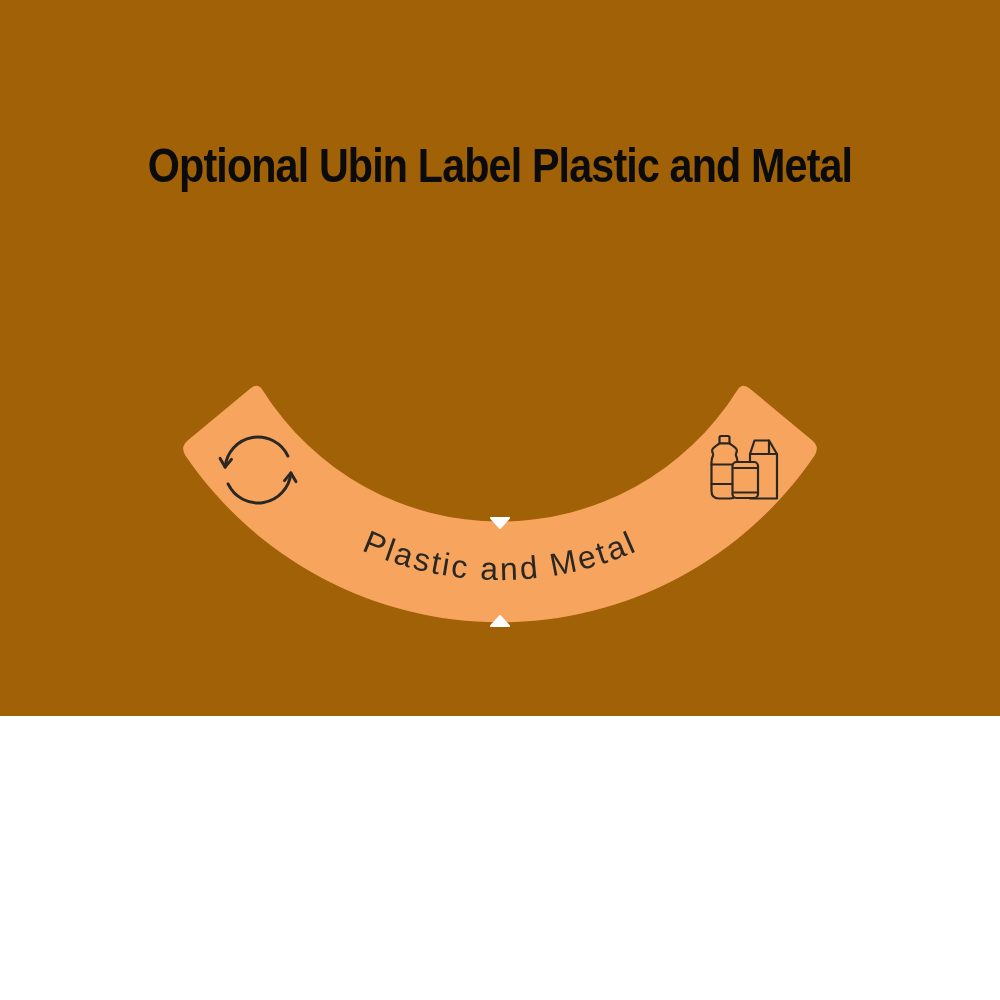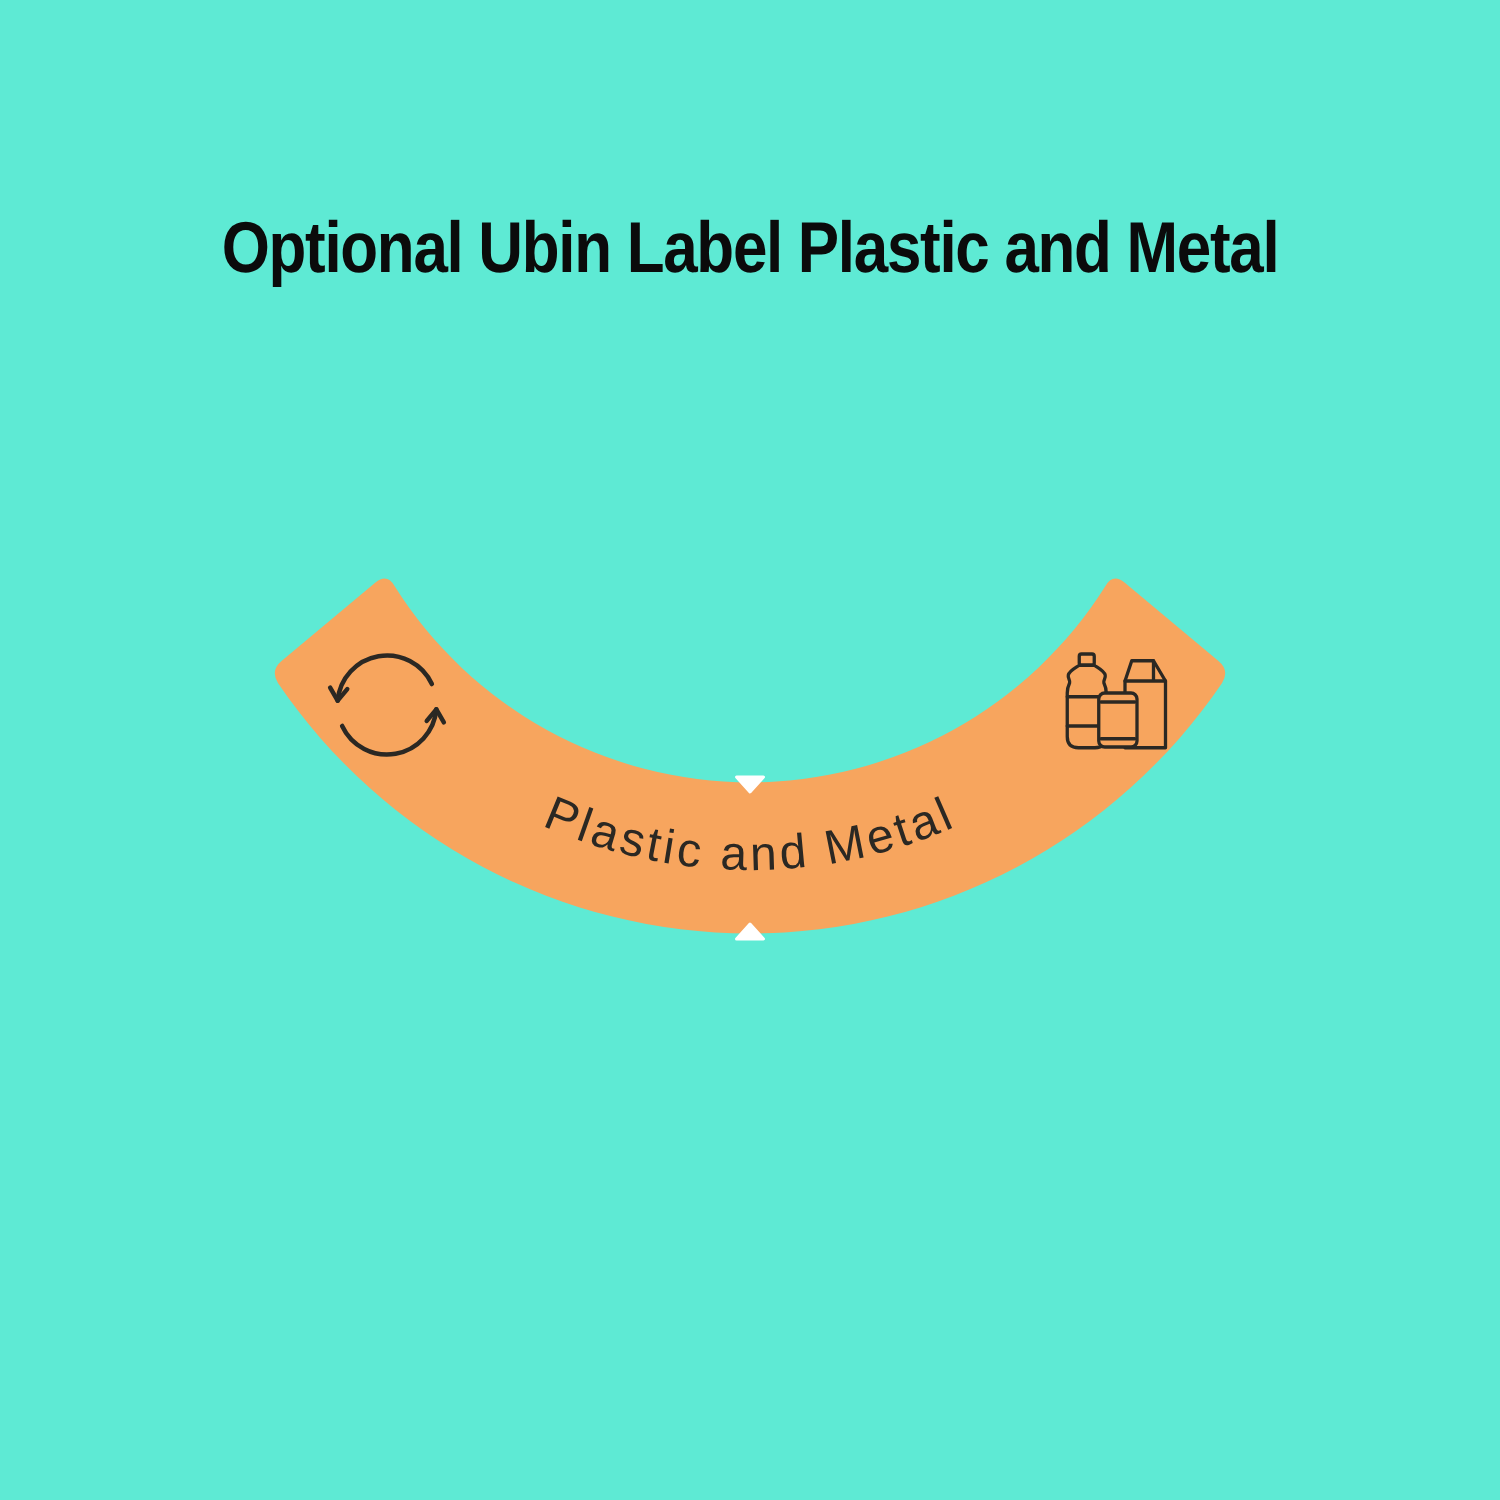--- a/index.html
+++ b/index.html
@@ -7,22 +7,22 @@
     padding: 0;
     background: #ffffff;
     width: 1000px;
     height: 1000px;
     overflow: hidden;
     font-family: "Liberation Sans", sans-serif;
   }
   .stage {
     position: relative;
     width: 1000px;
-    height: 1000px;
-    background: #5eead4;
+    height: 716px;
+    background: #a16207;
   }
   .page-title {
     position: absolute;
     top: 138px;
     left: 0;
     right: 0;
     text-align: center;
     font-family: "Liberation Sans", sans-serif;
     font-size: 48px;
     font-weight: 700;

